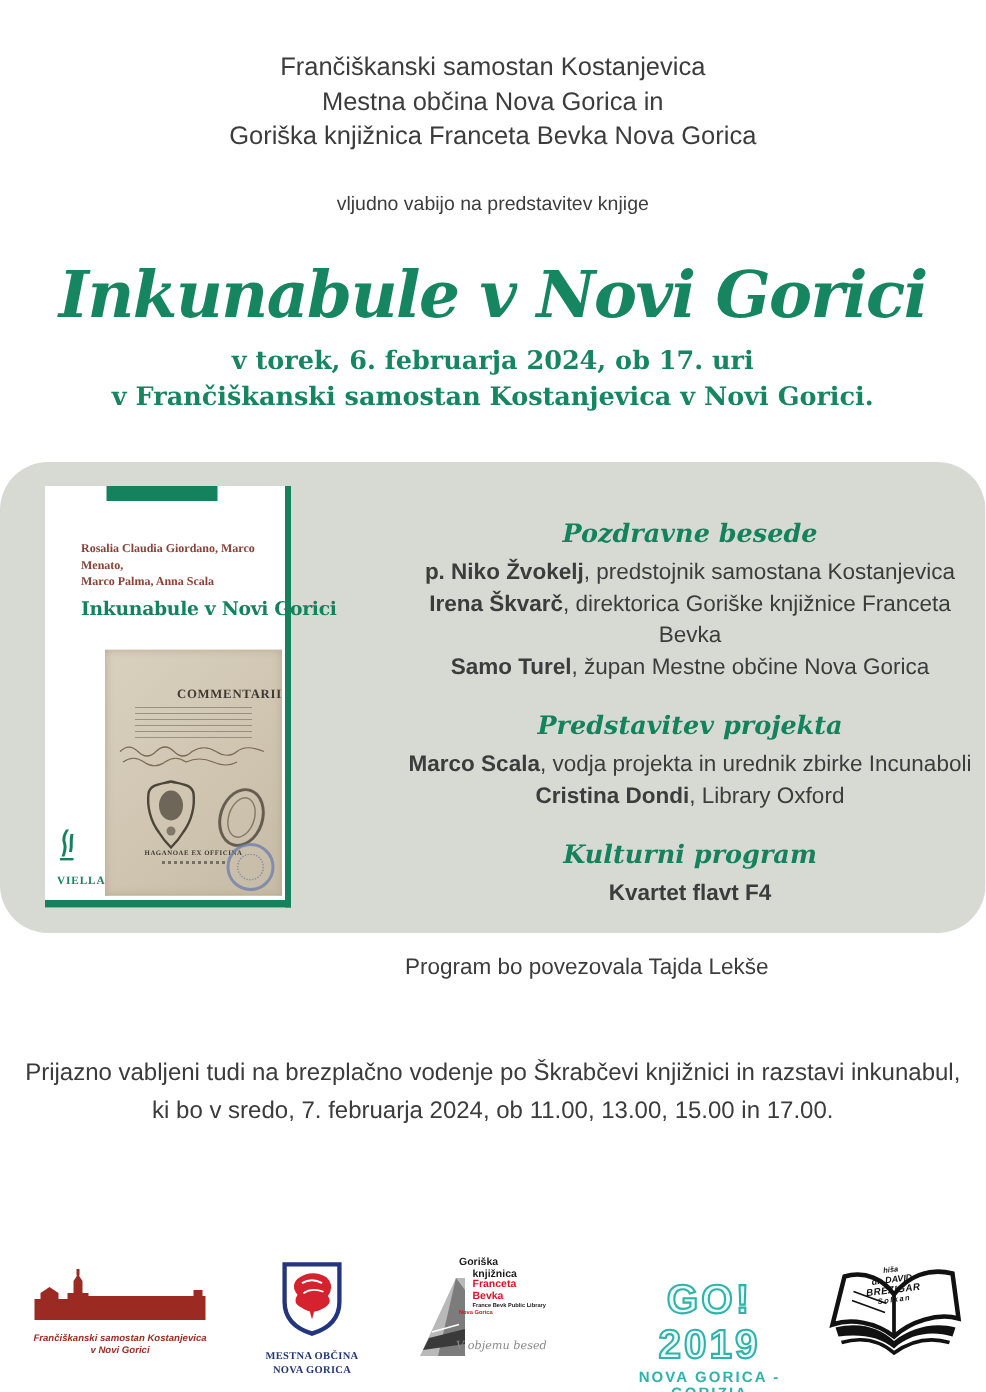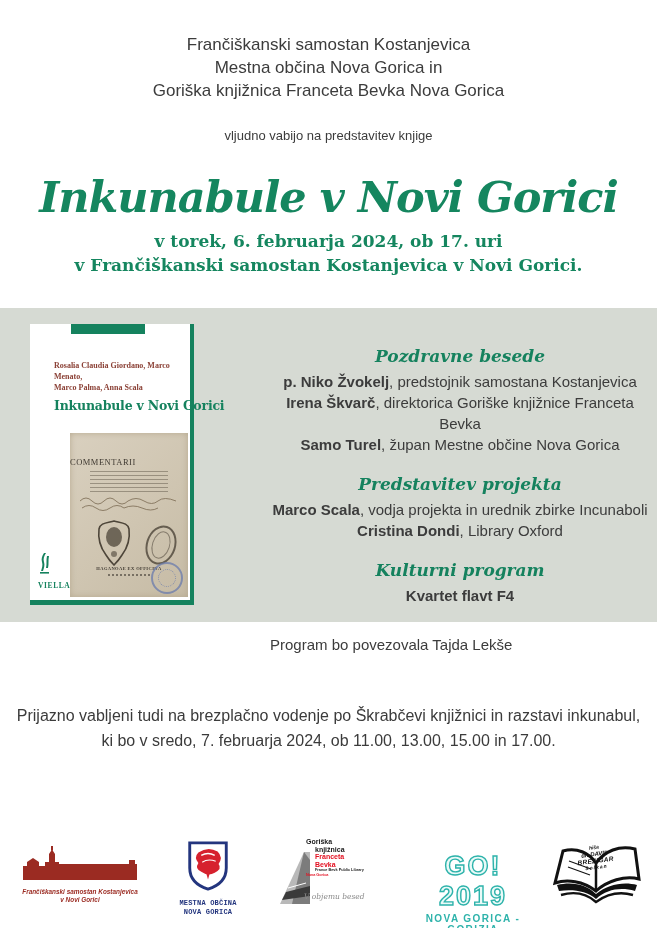--- a/index.html
+++ b/index.html
@@ -14,35 +14,35 @@
   #header{top:33px;font-size:17px;line-height:23px;color:#3c3c3c;}
   #invite-line{top:128px;font-size:13px;color:#3c3c3c;}
 
   
   #main-title{top:172px;font-family:"DejaVu Serif",serif;font-style:italic;font-weight:bold;
     font-size:43px;color:#15865f;letter-spacing:-1px;}
   #date-block{top:229px;font-family:"DejaVu Serif",serif;font-weight:bold;
     font-size:17px;line-height:24px;color:#15865f;}
 
   
-  #band{top:308px;left:0;width:657px;height:314px;background:#d6dad3;}
+  #band{top:308px;left:0;width:657px;height:314px;background:#d6dad3;border-radius:32px;}
 
   
   #cover{position:absolute;left:30px;top:16px;width:160px;height:276px;background:#ffffff;
     border-right:4px solid #15825e;border-bottom:5px solid #15825e;}
   #cover-tab{position:absolute;left:41px;top:0;width:74px;height:10px;background:#15825e;}
   #cover-authors{position:absolute;left:24px;top:36px;font-family:"Liberation Serif",serif;
     font-size:8px;line-height:11px;color:#8b4136;font-weight:bold;}
   #cover-title{position:absolute;left:24px;top:74px;font-family:"DejaVu Serif",serif;
     font-weight:bold;font-size:12.5px;color:#15825e;white-space:nowrap;letter-spacing:-0.2px;}
   #old-page{position:absolute;left:40px;top:109px;width:118px;height:164px;
     background:linear-gradient(135deg,#d9d0bf 0%,#cfc5b1 55%,#c6bba5 100%);
     box-shadow:inset 0 0 6px #b5a88f;}
-  #page-heading{position:absolute;top:24px;width:100%;text-align:left;
-    font-family:"Liberation Serif",serif;font-weight:normal;font-size:8.5px;
+  #page-heading{position:absolute;top:24px;width:100%;text-align:right;
+    font-family:"Liberation Serif",serif;font-weight:bold;font-size:8.5px;
     letter-spacing:.5px;color:#3f3931;}
   #page-lines{position:absolute;left:20px;right:20px;top:38px;height:21px;
     background:repeating-linear-gradient(#6b6253 0,#6b6253 1px,transparent 1px,transparent 4px);
     opacity:.55;}
   #page-script{position:absolute;left:6px;top:62px;}
   #crest{position:absolute;left:26px;top:86px;}
   #oval-stamp{position:absolute;right:12px;top:92px;width:26px;height:36px;border:2px solid #4d4539;
     border-radius:50%;transform:rotate(18deg);opacity:.8;}
   #oval-stamp:before{content:"";position:absolute;inset:4px;border:1px solid #4d4539;border-radius:50%;opacity:.7;}
   #page-imprint{position:absolute;bottom:26px;width:100%;text-align:center;
@@ -68,21 +68,21 @@
 
   
   #footer-invite{top:703px;font-size:16px;line-height:25px;color:#3b3b3b;}
 
   
   .logo{position:absolute;text-align:center;}
   #logo-samostan{left:14px;top:846px;width:132px;}
   #logo-samostan .cap{font-size:6.4px;line-height:7.6px;font-weight:bold;font-style:italic;
     color:#9b2b22;margin-top:2px;}
   #logo-mong{left:169px;top:841px;width:78px;}
-  #logo-mong .cap{font-family:Liberation Mono, monospace;font-weight:bold;font-size:7px;
+  #logo-mong .cap{font-family:Liberation Serif, serif;font-weight:bold;font-size:7px;
     line-height:9px;color:#23357e;margin-top:4px;letter-spacing:.2px;}
   #logo-gkfb{left:280px;top:836px;width:100px;height:74px;text-align:left;}
   #gkfb-shape{position:absolute;left:0;top:16px;}
   #gkfb-text{position:absolute;left:26px;top:2px;font-weight:bold;color:#1a1a1a;}
   .gk-l{font-size:7px;line-height:7.6px;}
   .gk-ind{padding-left:9px;}
   .gk-red{color:#e30f20;}
   .gk-tiny{font-size:3.8px;line-height:4.6px;}
   #gkfb-slogan{position:absolute;left:24px;top:56px;font-family:"DejaVu Serif",serif;
     font-style:italic;font-size:7.5px;color:#8a8a8a;}

